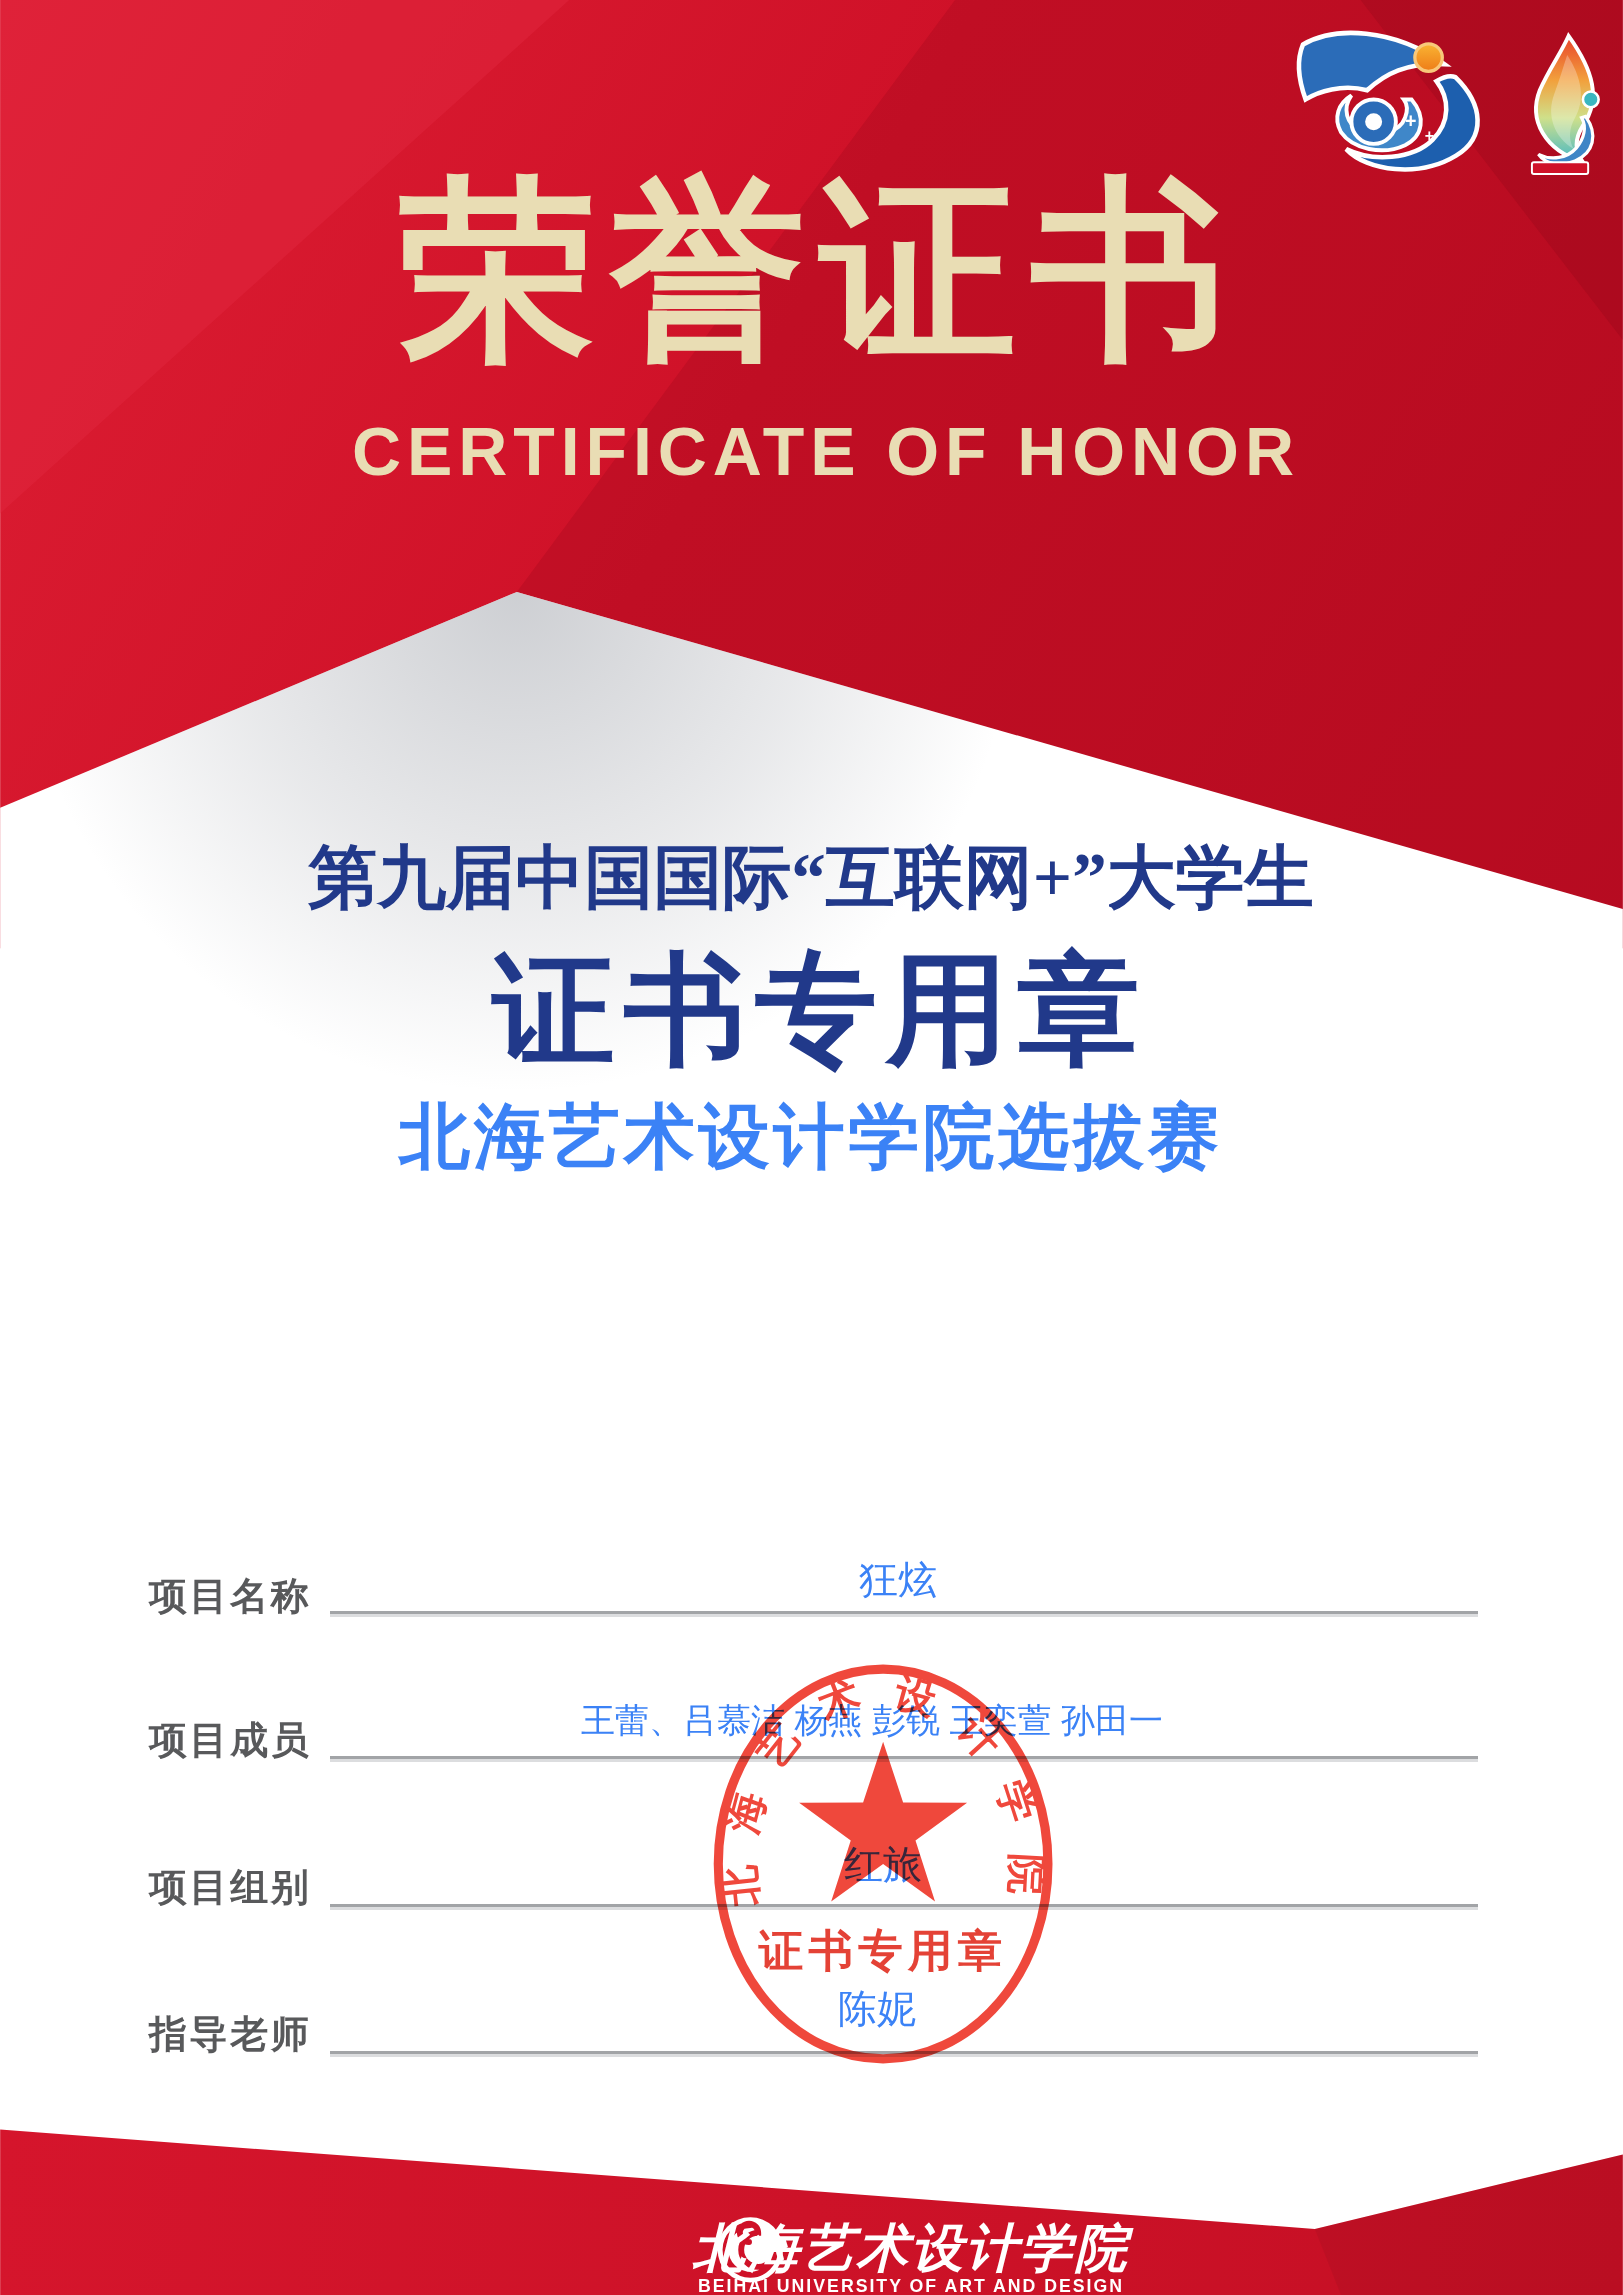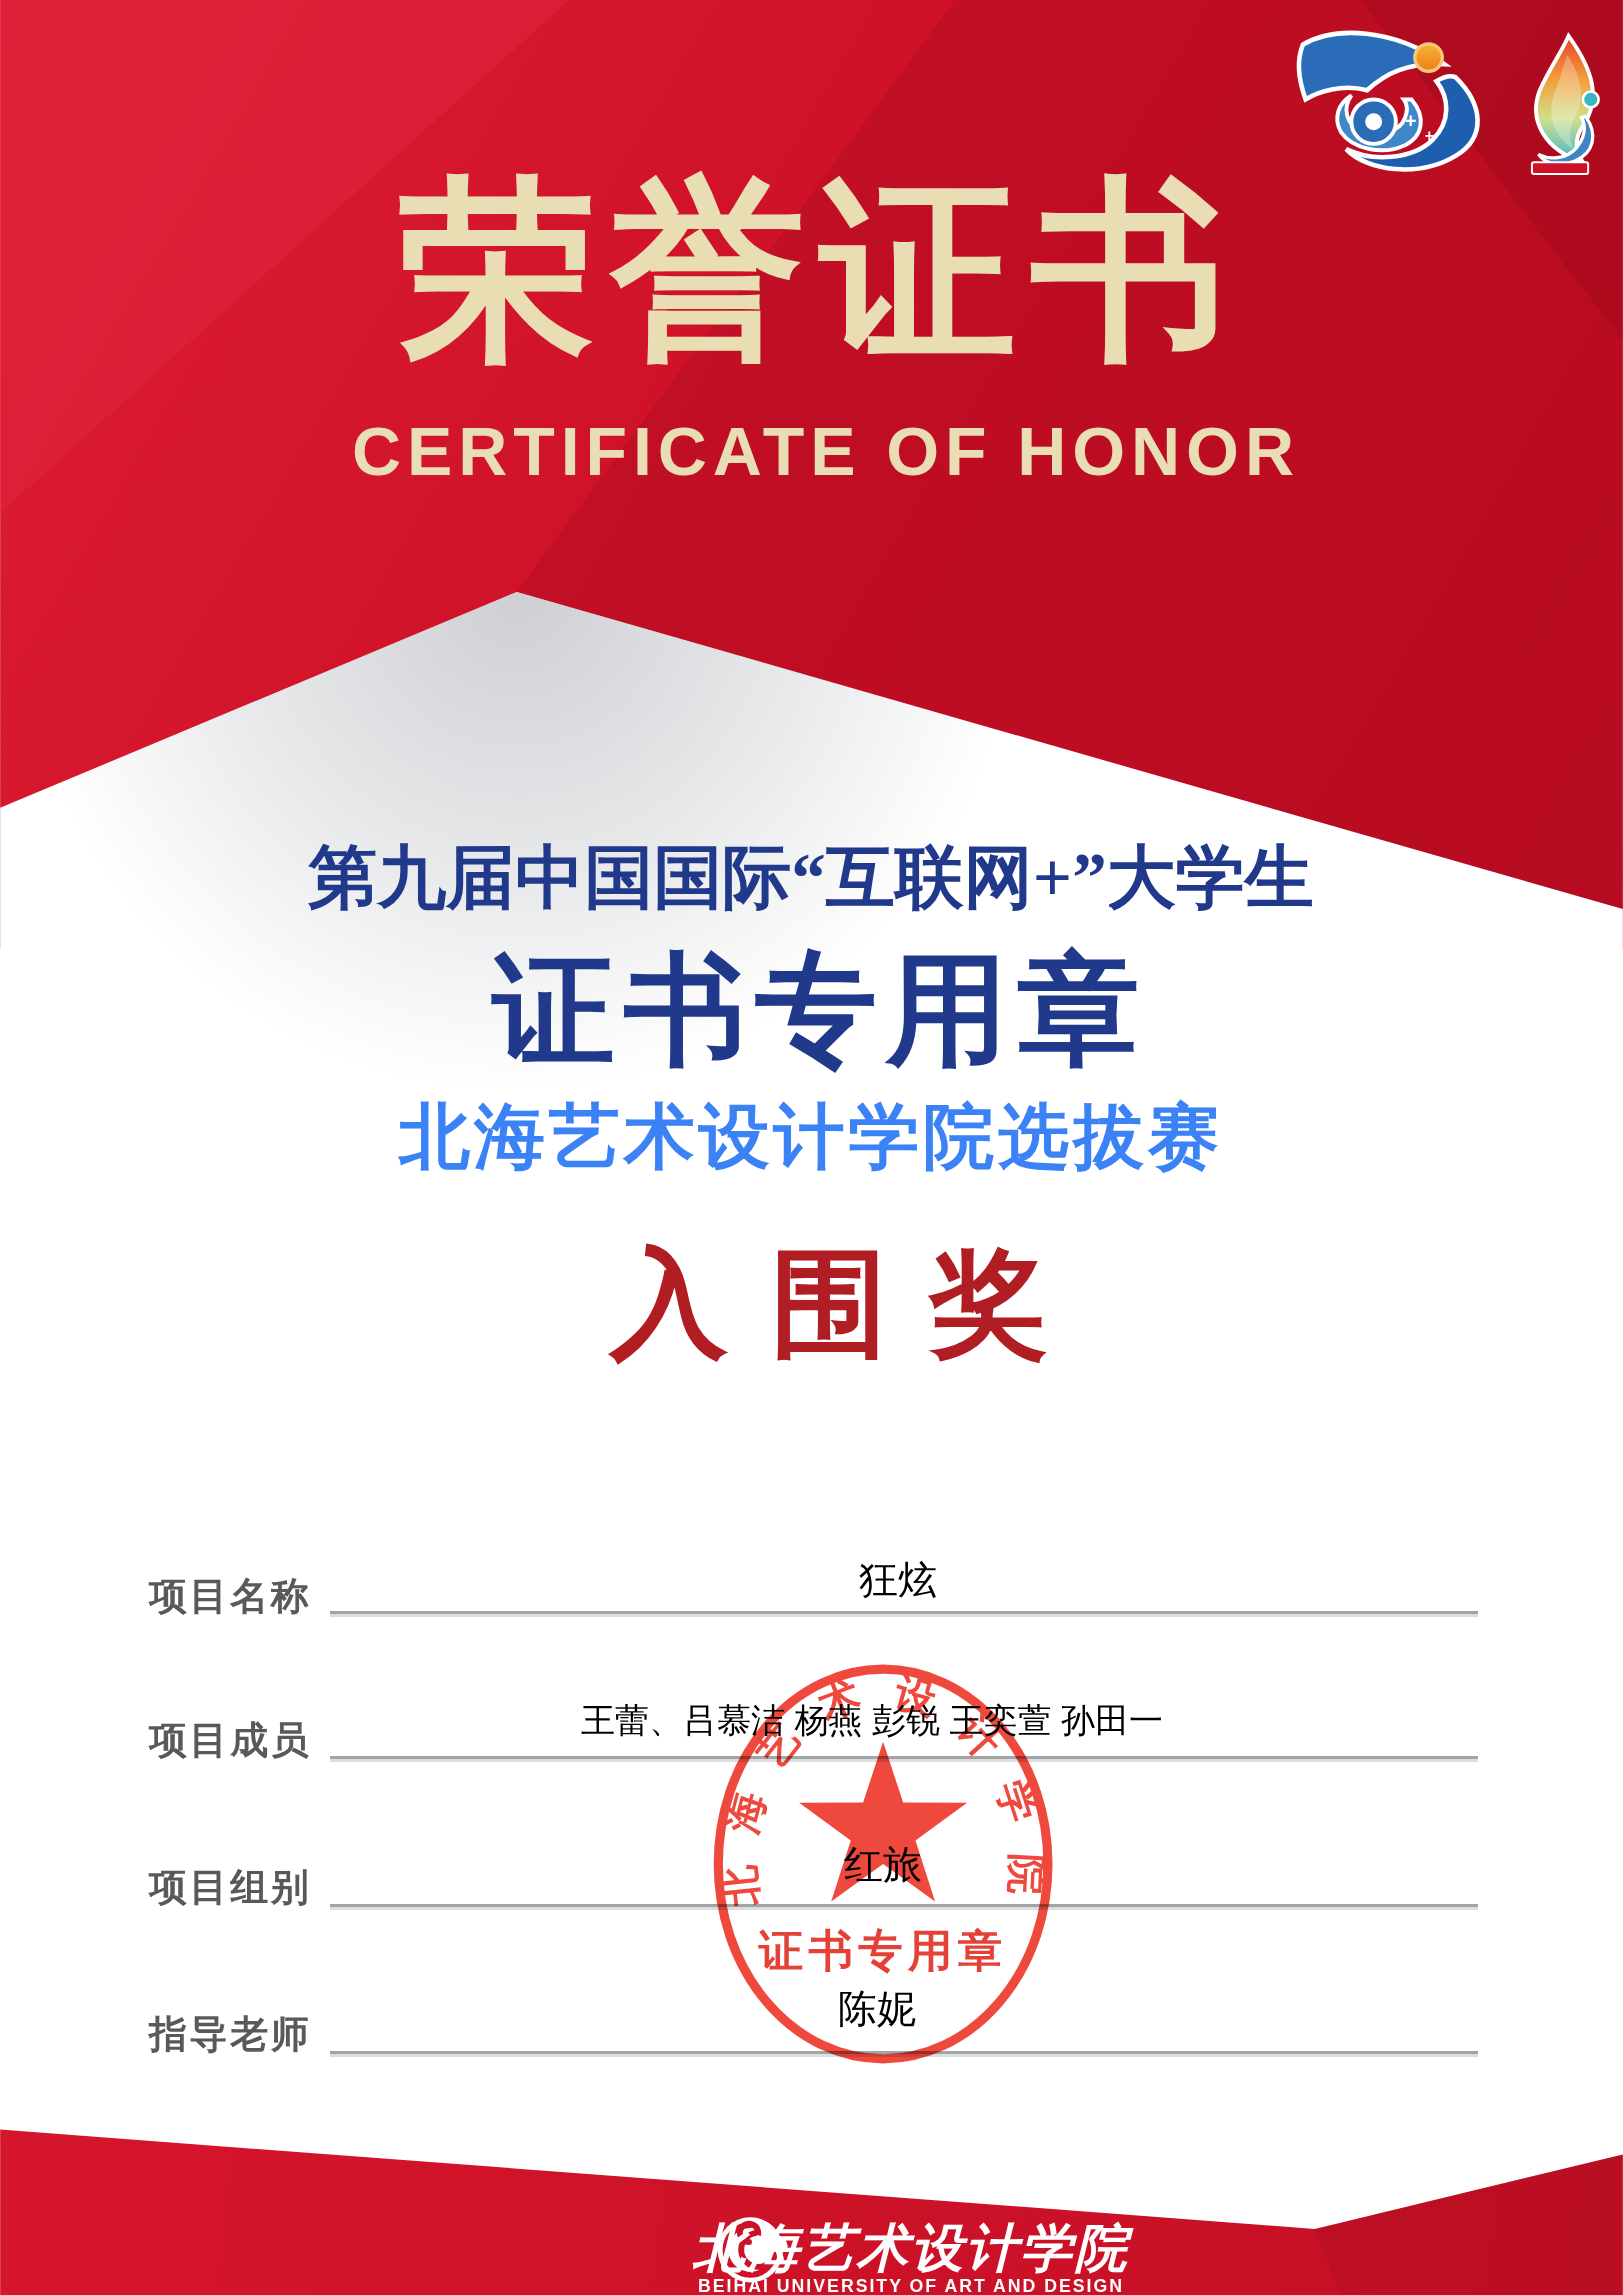--- a/index.html
+++ b/index.html
@@ -18,21 +18,21 @@
   .comp1{left:811px;top:832px;font-size:69px;line-height:92px;font-weight:bold;color:#21398a;}
   .comp2{left:816px;top:941px;font-size:122px;line-height:140px;font-weight:bold;
          letter-spacing:9.2px;padding-left:9.2px;color:#21398a;}
   .selection{left:811px;top:1091px;font-size:71px;line-height:93px;font-weight:bold;
              letter-spacing:3.9px;color:#3b82f6;}
   .award{left:829px;top:1234px;font-size:118px;line-height:141px;font-weight:bold;
          letter-spacing:42px;padding-left:42px;color:#b01e24;}
 
   .flabel{left:149px;font-size:38px;line-height:47px;font-weight:bold;letter-spacing:2.6px;color:#58595b;}
   .fline{left:330px;width:1148px;height:3.3px;background:#a2a4a7;border-bottom:3.3px solid #dcdddf;}
-  .fvalue{font-size:39px;line-height:47px;color:#000000;}
+  .fvalue{font-size:39px;line-height:47px;color:#3b82f6;}
   .fvalue.small{font-size:34px;line-height:43px;}
 
   .stamp{position:absolute;left:0;top:0;width:1623px;height:2295px;mix-blend-mode:multiply;
          opacity:0.92;pointer-events:none;}
 
   .footer-cn{left:911px;top:2219px;font-size:52px;line-height:60px;font-weight:bold;
              font-style:italic;color:#ffffff;letter-spacing:2.6px;
              font-family:"Liberation Serif","DejaVu Serif",serif;}
   .footer-en{left:911px;top:2275px;font-size:17.7px;line-height:22px;font-weight:bold;
              letter-spacing:2px;color:#ffffff;}
@@ -105,21 +105,20 @@
       <path d="M1147 3402 a38 38 0 1 0 38 38 a26 26 0 1 1 -26 -26 a14 14 0 1 0 -14 14" fill="none" stroke="#cf1128" stroke-width="9" stroke-linecap="round"></path>
     </g>
   </svg>
 
   <div class="abs ctr title-cn">荣誉证书</div>
   <div class="abs ctr serif comp1">第九届中国国际“互联网+”大学生</div>
 
   <div class="abs ctr title-en">CERTIFICATE OF HONOR</div>
   <div class="abs ctr serif comp2">证书专用章</div>
   <div class="abs ctr serif selection">北海艺术设计学院选拔赛</div>
-  <div class="abs ctr serif award">入围奖</div>
 
   <div class="abs flabel" style="top:1573px">项目名称</div>
   <div class="abs fline" style="top:1611px"></div>
   <div class="abs ctr fvalue" style="left:898px;top:1556px">狂炫</div>
 
   <div class="abs flabel" style="top:1717px">项目成员</div>
   <div class="abs fline" style="top:1756px"></div>
   <div class="abs ctr fvalue small" style="left:872px;top:1699px">王蕾、吕慕洁 杨燕 彭锐 王奕萱 孙田一</div>
 
   <div class="abs flabel" style="top:1864px">项目组别</div>

